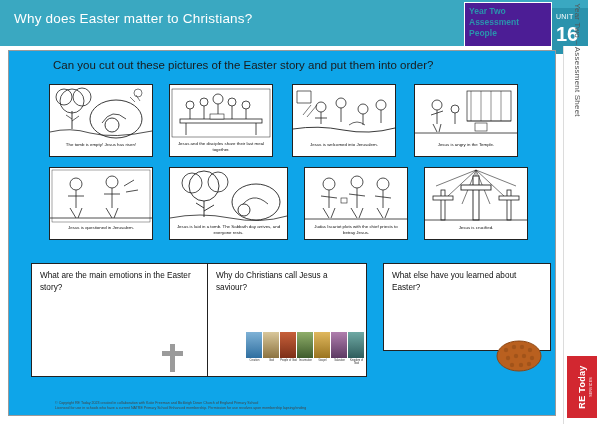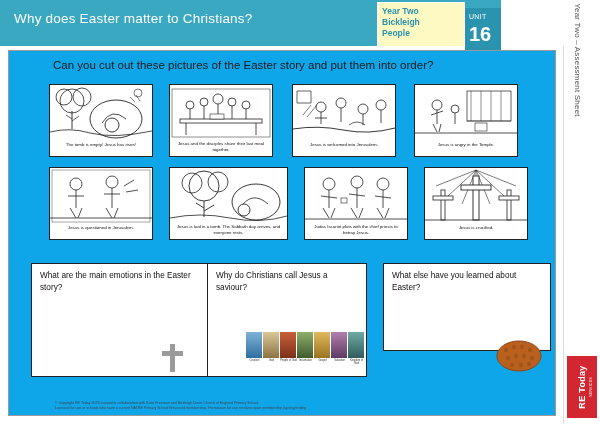--- a/index.html
+++ b/index.html
@@ -18,35 +18,35 @@
     position: absolute;
     left: 0; top: 0;
     width: 600px; height: 424px;
     background: #ffffff;
   }
 
   
   .header {
     position: absolute;
     left: 0; top: 0;
-    width: 501px; height: 46px;
+    width: 588px; height: 46px;
     background: #3aa8c1;
   }
   .header-title {
     position: absolute;
     left: 14px; top: 11px;
     color: #ffffff;
     font-size: 13.5px;
     letter-spacing: 0.2px;
   }
   .header-badge {
     position: absolute;
     right: 36px; top: 2px;
     width: 86px; height: 43px;
-    background: #fef9c3;
+    background: #4c1d95;
     border: 1px solid #ffffff;
   }
   .header-badge-inner {
     position: absolute;
     left: 0; top: 0;
     width: 86px; height: 43px;
     color: #2a93ad;
     font-size: 8.5px;
     font-weight: bold;
     line-height: 11px;
@@ -220,21 +220,21 @@
 </head>
 <body>
 
 <div class="page">
 
   <div class="header">
     <div class="header-title">Why does Easter matter to Christians?</div>
     <div class="header-badge">
       <div class="header-badge-inner">
         <span>Year Two</span>
-        <span>Bickleigh</span>
+        <span>Assessment</span>
         <span>People</span>
       </div>
     </div>
     <div class="unit-box">
       <div class="unit-label">UNIT</div>
       <div class="unit-number">16</div>
     </div>
   </div>
 
   <div class="sidebar">

